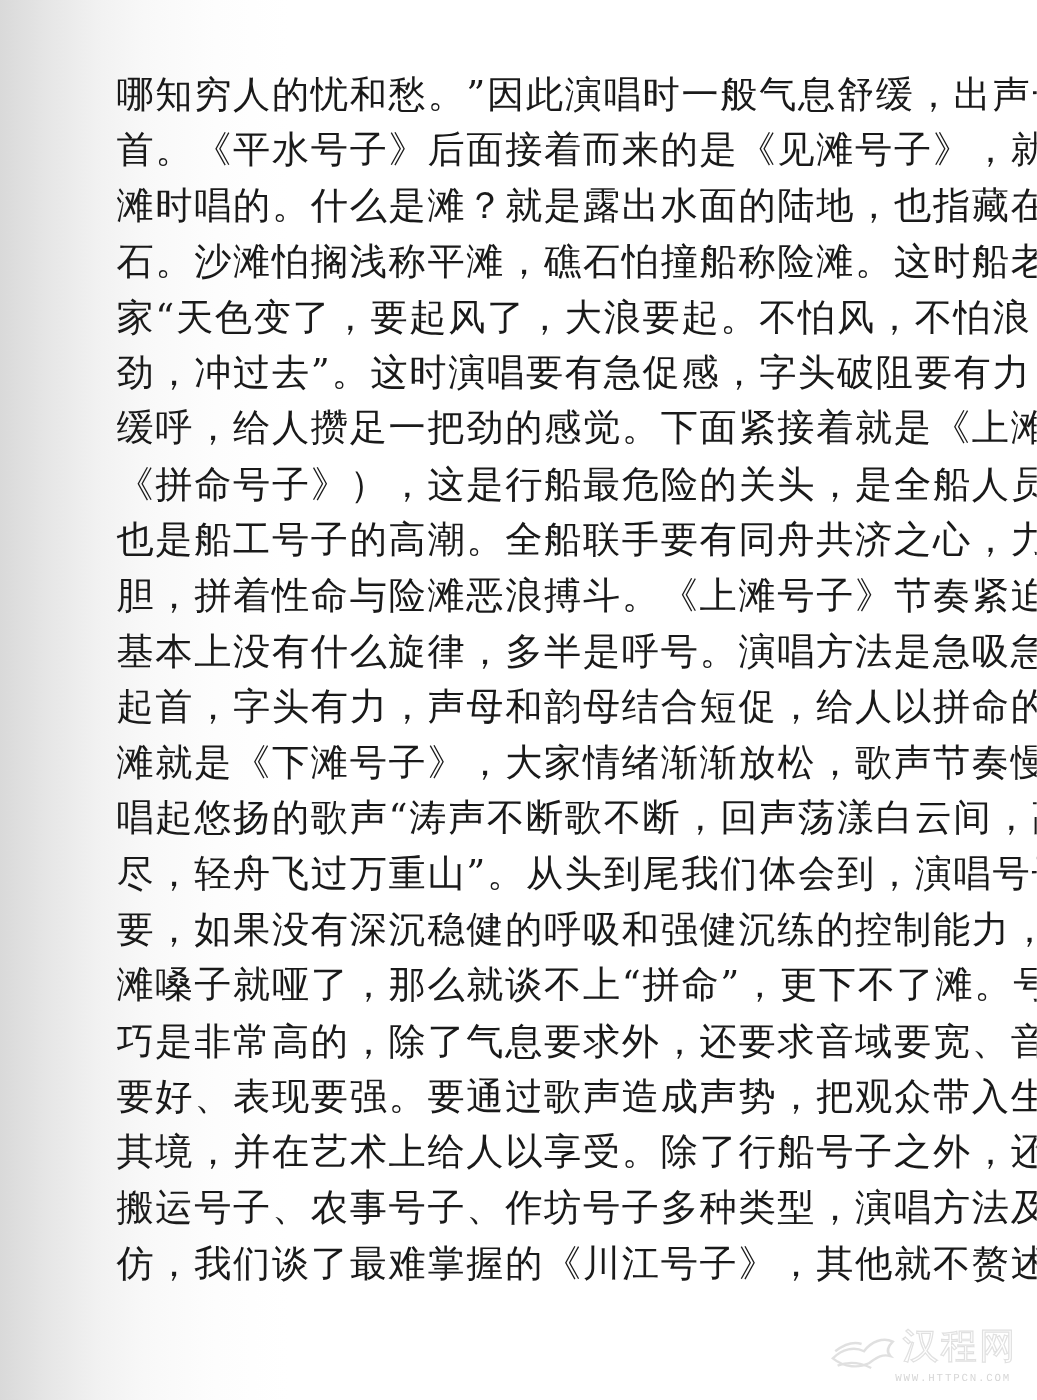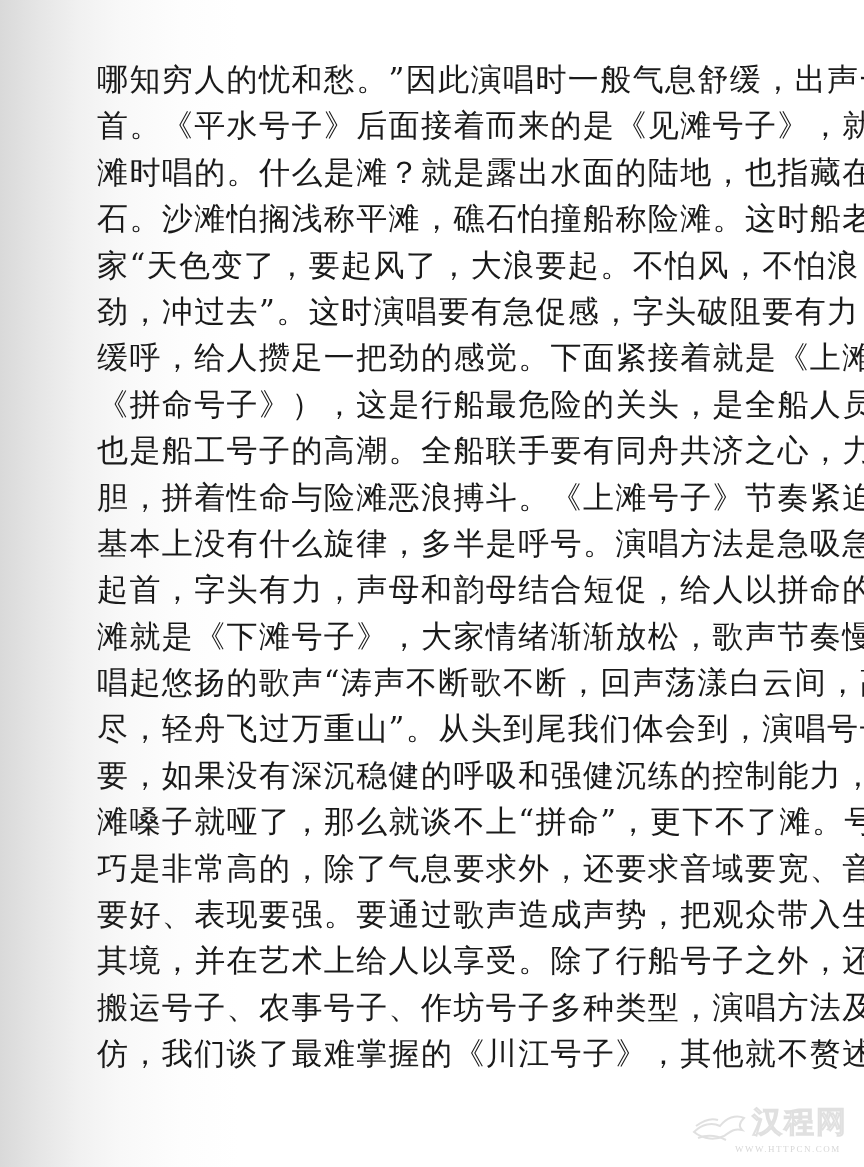--- a/index.html
+++ b/index.html
@@ -47,30 +47,30 @@
       top: 4px;
       width: 60px;
       height: 40px;
     }
     .watermark .wm-name {
       position: absolute;
       left: 62px;
       top: 0;
       font-family: "DejaVu Sans", sans-serif;
       font-size: 30px;
-      font-weight: bold;
+      font-weight: normal;
       color: #ffffff;
       -webkit-text-stroke: 1px #c8c8c8;
       letter-spacing: 2px;
     }
     .watermark .wm-url {
       position: absolute;
-      left: 45px;
+      left: 56px;
       top: 42px;
-      font-family: Liberation Serif, serif;
+      font-family: Liberation Mono, monospace;
       font-size: 9px;
       color: #b5b5b5;
       letter-spacing: 1.5px;
     }
   </style>
 </head>
 <body>
 
 <div class="page">
   <div class="text-block">

